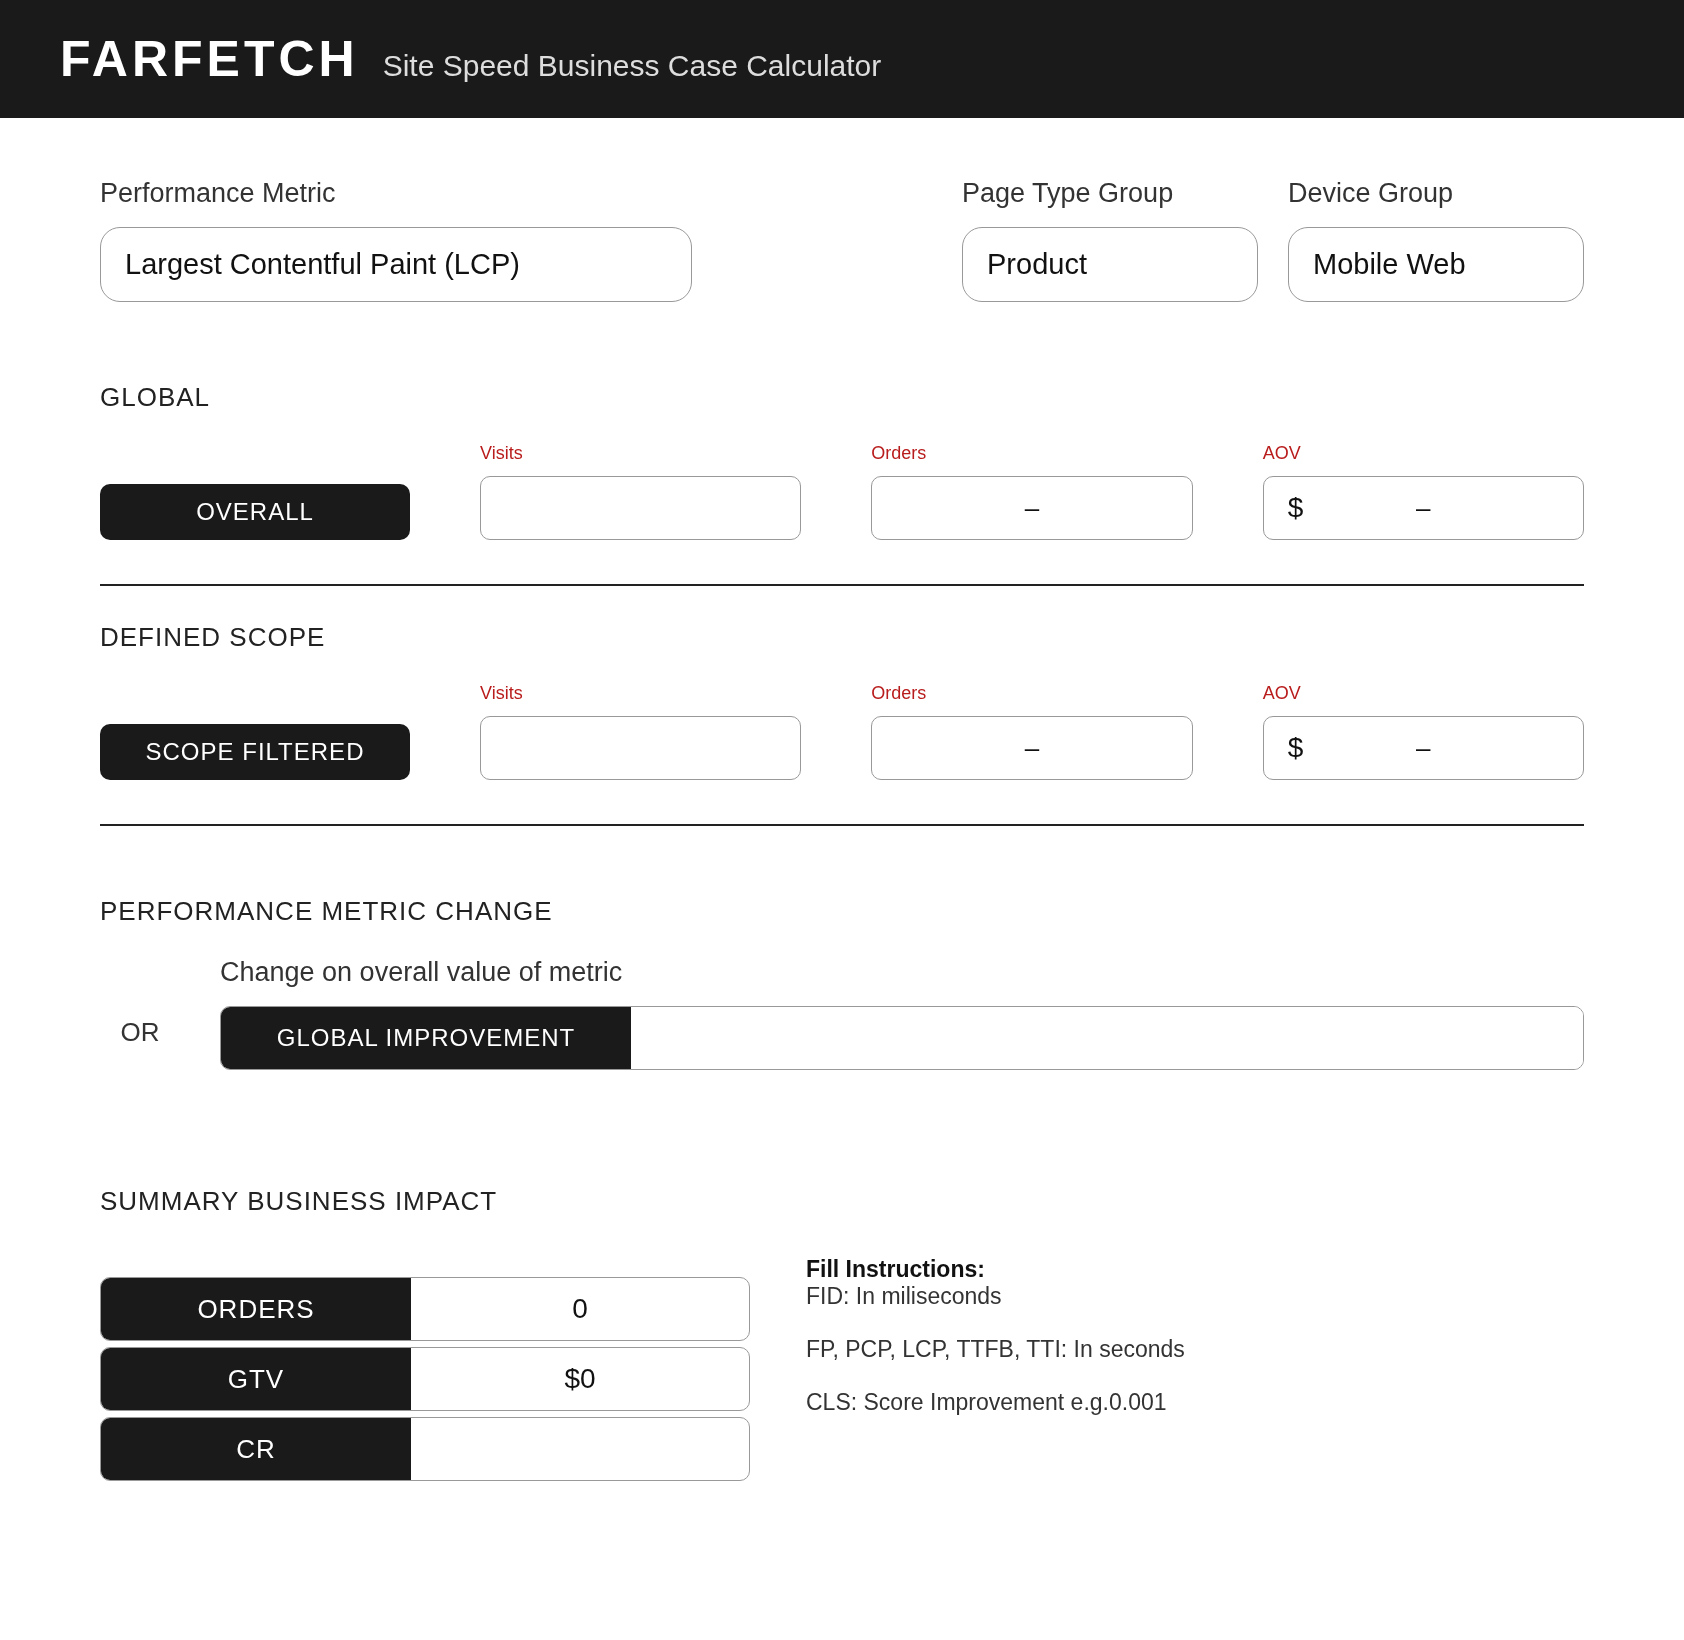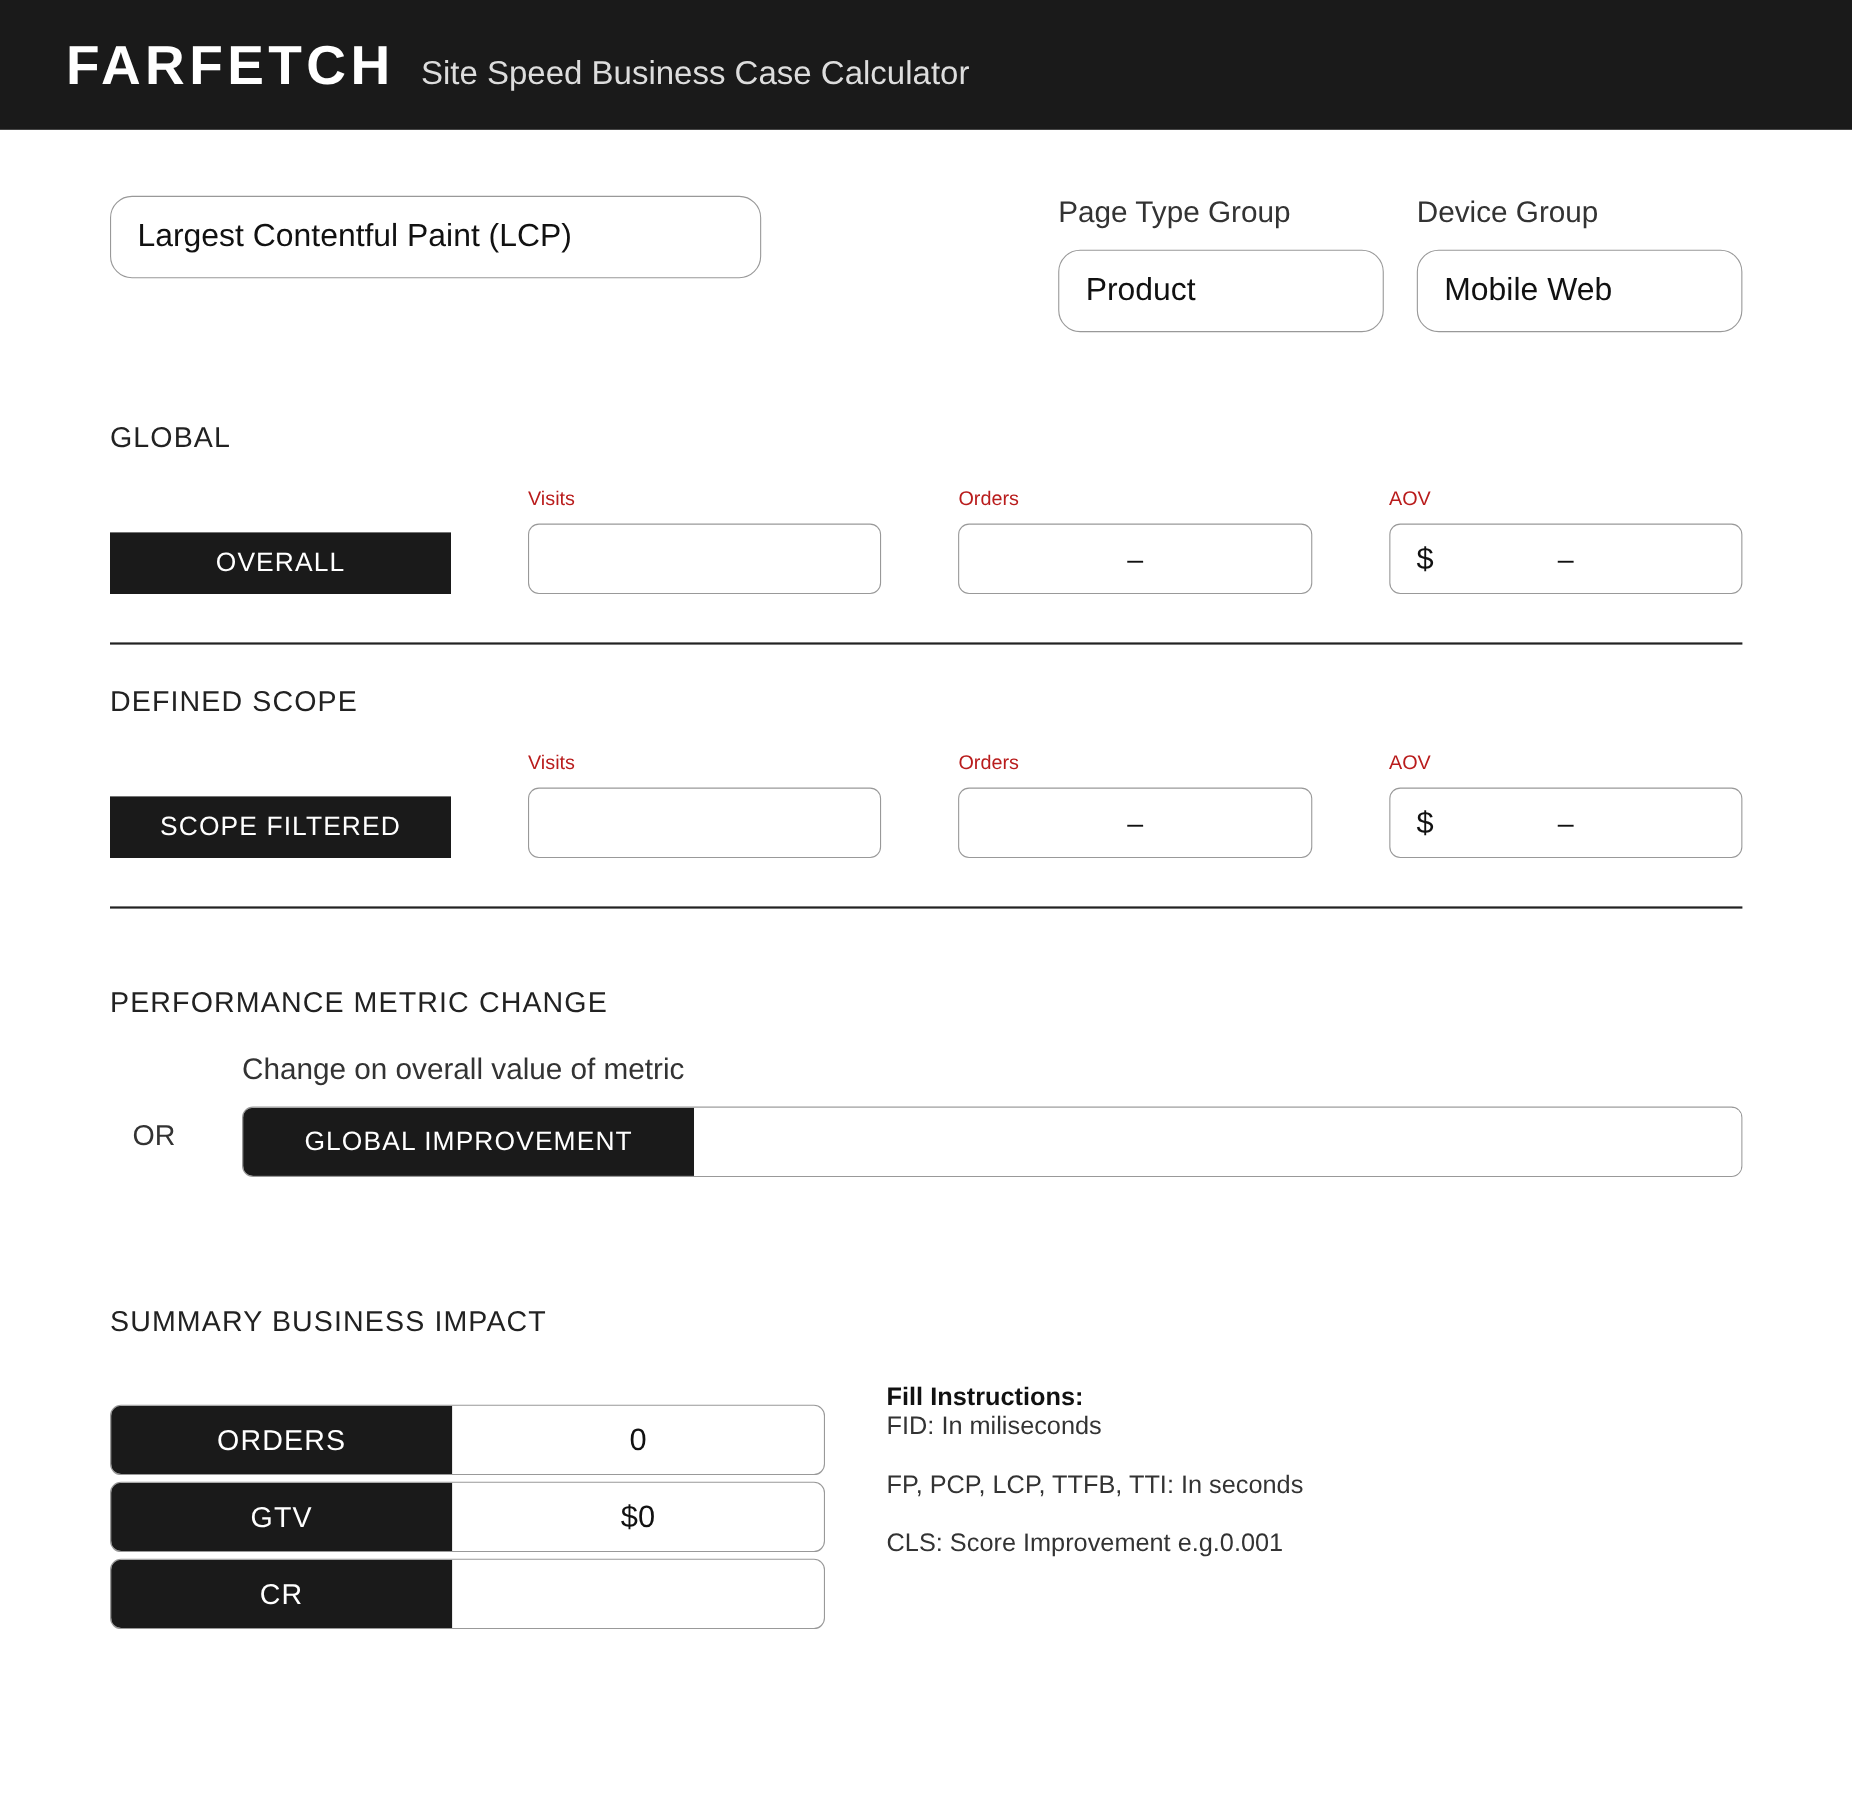--- a/index.html
+++ b/index.html
@@ -13,21 +13,21 @@
 .filter-col.metric { width: 620px; margin-right: 240px; }
 .filter-col.page { width: 310px; }
 .filter-col.dev { width: 310px; }
 .filter-label { font-size: 27px; color: #333; }
 .select-box { border: 1.5px solid #999; border-radius: 20px; padding: 20px 24px; font-size: 29px; color: #111; background: #fff; cursor: pointer; }
 .section-label { font-size: 26px; letter-spacing: 1px; color: #222; margin-bottom: 30px; }
 .row { display: flex; align-items: flex-end; gap: 70px; }
 .col-badge { width: 310px; }
 .col-field { flex: 1; display: flex; flex-direction: column; gap: 12px; }
 .col-head { font-size: 18px; color: #b91c1c; }
-.badge { background: #1a1a1a; color: #fff; font-size: 24px; letter-spacing: 1px; border-radius: 0; padding: 14px 0; text-align: center; }
+.badge { background: #1a1a1a; color: #fff; font-size: 24px; letter-spacing: 1px; border-radius: 10px; padding: 14px 0; text-align: center; }
 .input-box { border: 1.5px solid #999; border-radius: 10px; height: 64px; display: flex; align-items: center; justify-content: center; font-size: 26px; color: #111; background: #fff; }
 .input-box.prefix { justify-content: flex-start; padding: 0 24px; position: relative; }
 .input-box.prefix .prefix { font-size: 28px; color: #111; }
 .input-box.prefix .val { position: absolute; left: 50%; transform: translateX(-50%); }
 .divider { border: none; border-top: 2px solid #222; margin: 44px 0 36px 0; }
 .metric-change { margin-top: 70px; }
 .change-row { display: flex; gap: 40px; align-items: flex-start; }
 .change-col { flex: 1; }
 .change-sublabel { font-size: 27px; color: #333; margin-bottom: 18px; }
 .or-col { width: 80px; text-align: center; font-size: 26px; color: #333; padding-top: 60px; }
@@ -49,20 +49,21 @@
 
 <div class="header">
   <div class="logo">FARFETCH</div>
   <div class="subtitle">Site Speed Business Case Calculator</div>
 </div>
 
 <div class="content">
 
   <div class="filters">
     <div class="filter-col metric">
+      <div class="filter-label">Performance Metric</div>
       <div class="select-box">Largest Contentful Paint (LCP)</div>
     </div>
     <div class="filter-col page">
       <div class="filter-label">Page Type Group</div>
       <div class="select-box">Product</div>
     </div>
     <div class="filter-col dev">
       <div class="filter-label">Device Group</div>
       <div class="select-box">Mobile Web</div>
     </div>

